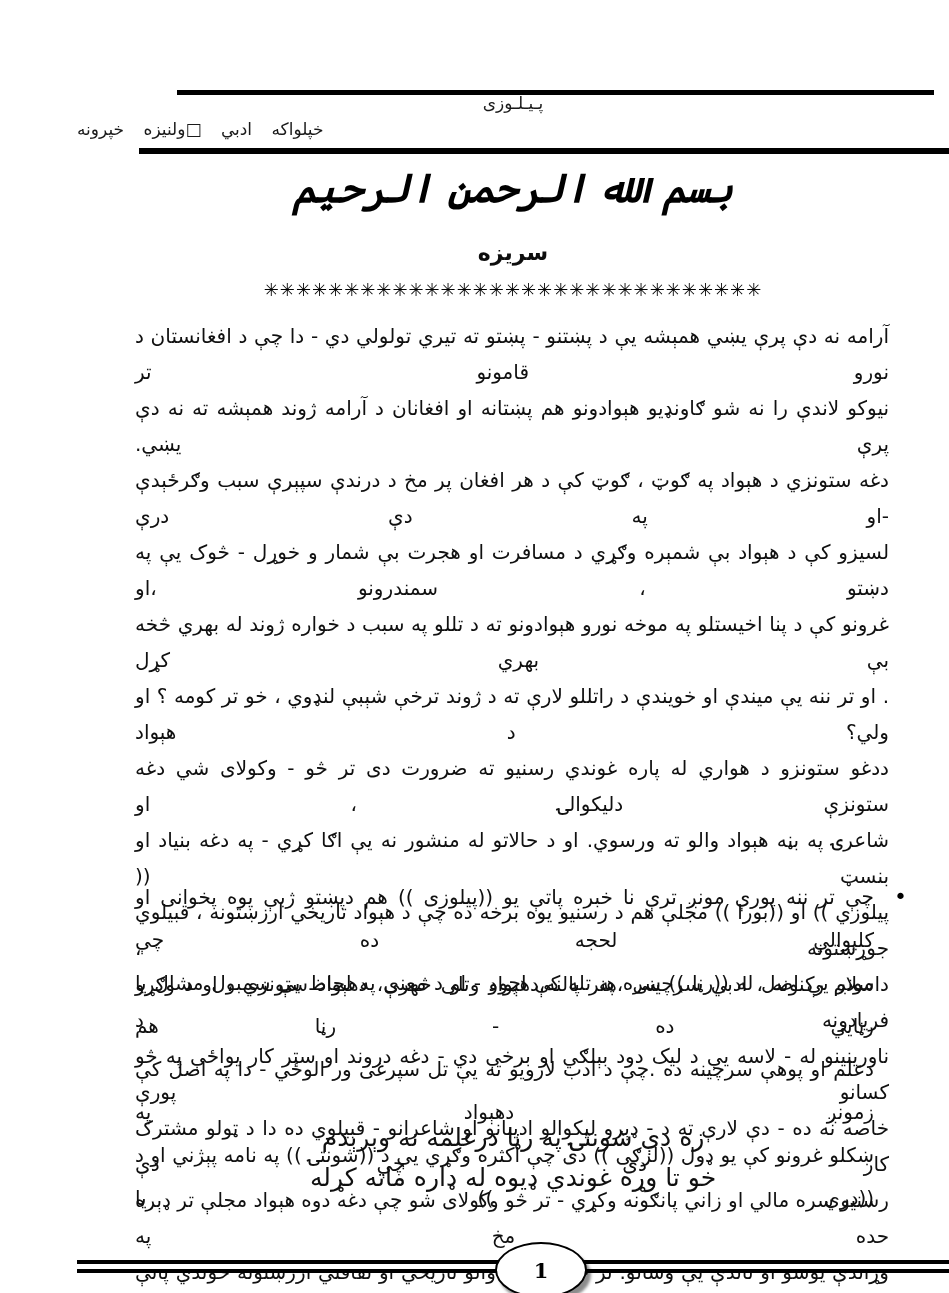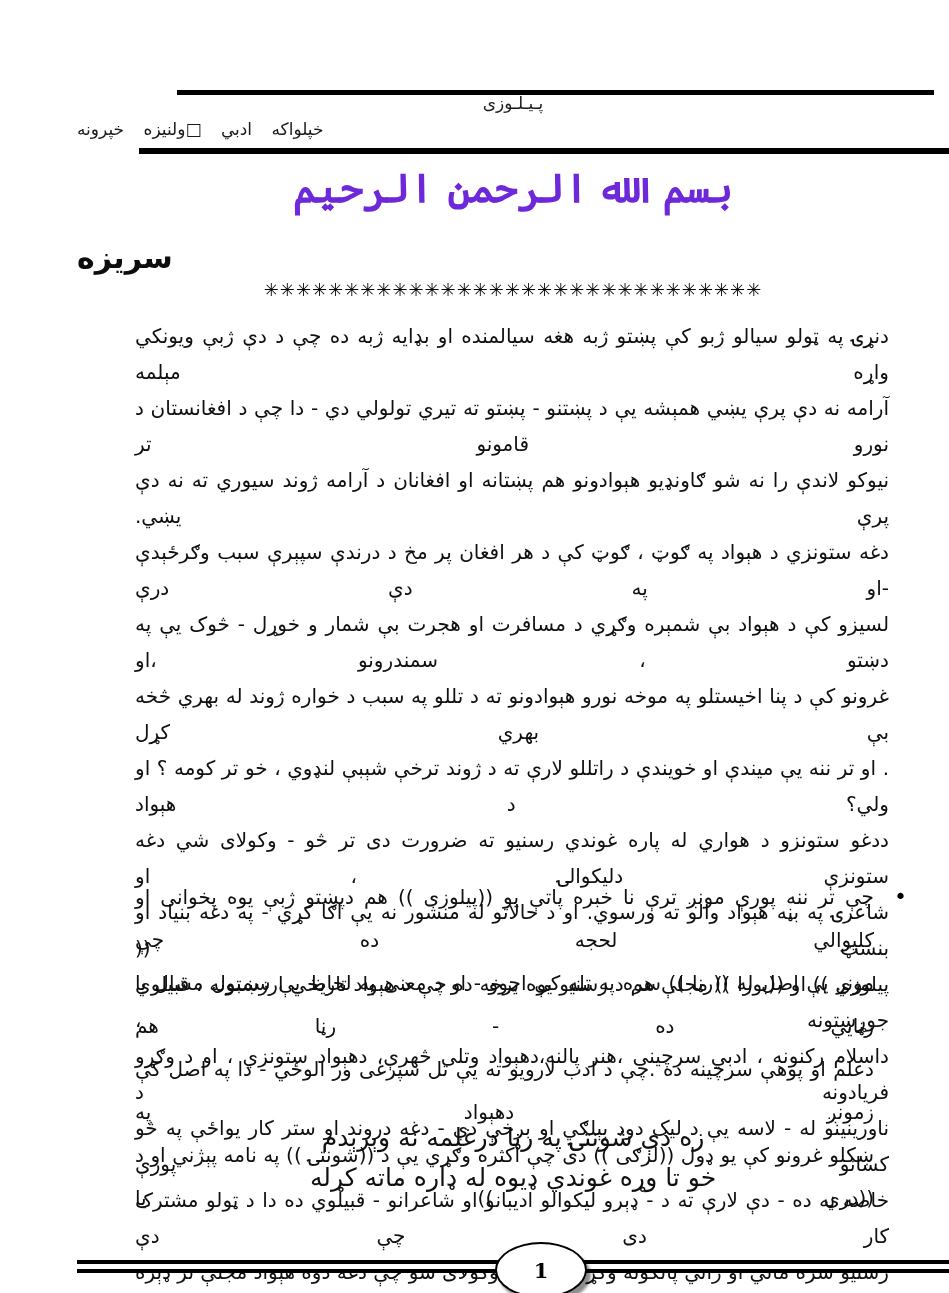--- a/index.html
+++ b/index.html
@@ -20,25 +20,25 @@
   }
   .masthead-subtitle{
     position:absolute;top:119px;left:0;width:100%;
     text-align:left;font-size:17px;letter-spacing:2px;word-spacing:14px;color:#1a1a1a;
   }
   .rule-bottom{position:absolute;top:148px;left:62px;width:828px;height:6px;background:#000;}
   
   .bismillah{
     position:absolute;top:164px;left:0;width:100%;
     text-align:center;font-family:"DejaVu Serif",serif;font-weight:bold;
-    font-size:40px;color:#6d28d9;
+    font-size:40px;color:#000000;font-style:italic;
   }
   .section-title{
     position:absolute;top:240px;left:0;width:100%;
-    text-align:left;font-weight:bold;font-size:30px;color:#0d0d0d;
+    text-align:center;font-weight:bold;font-size:22px;color:#0d0d0d;
   }
   .ornament-row{
     position:absolute;top:279px;left:0;width:100%;
     text-align:center;font-size:18px;letter-spacing:1px;color:#000;white-space:nowrap;
   }
   
   .intro{
     position:absolute;top:318px;right:60px;left:58px;
     font-size:20px;line-height:36px;color:#101010;
   }
@@ -79,23 +79,22 @@
   <div class="rule-top"></div>
   <div class="masthead-title">پـيـلـوزی</div>
   <div class="masthead-subtitle">خپلواکه ادبي □ولنيزه خپرونه</div>
   <div class="rule-bottom"></div>
 
   <div class="bismillah">بسم الله الرحمن الرحيم</div>
   <div class="section-title">سريزه</div>
   <div class="ornament-row">✳✳✳✳✳✳✳✳✳✳✳✳✳✳✳✳✳✳✳✳✳✳✳✳✳✳✳✳✳✳✳</div>
 
   <div class="intro">
-    <div class="jline">دنړۍ په ټولو سيالو ژبو کې پښتو ژبه هغه سيالمنده او بډايه ژبه ده چې د دې ژبې ويونکي واړه مېلمه</div>
     <div class="jline">آرامه نه دې پرې يښي همېشه يې د پښتنو - پښتو ته تيري تولولي دي - دا چې د افغانستان د نورو قامونو تر</div>
-    <div class="jline">نيوکو لاندې را نه شو ګاونډيو هېوادونو هم پښتانه او افغانان د آرامه ژوند سيوري ته نه دې پرې يښي.</div>
+    <div class="jline">نيوکو لاندې را نه شو ګاونډيو هېوادونو هم پښتانه او افغانان د آرامه ژوند همېشه ته نه دې پرې يښي.</div>
     <div class="jline">دغه ستونزي د هېواد په ګوټ ، ګوټ کې د هر افغان پر مخ د درندې سپېرې سبب وګرځېدې -او په دې درې</div>
     <div class="jline">لسيزو کې د هېواد بې شمېره وګړي د مسافرت او هجرت بې شمار و خوړل - څوک يې په دښتو ، سمندرونو ،او</div>
     <div class="jline">غرونو کې د پنا اخيستلو په موخه نورو هېوادونو ته د تللو په سبب د خواره ژوند له بهري څخه بې بهري کړل</div>
     <div class="jline">. او تر ننه يې ميندې او خويندې د راتللو لارې ته د ژوند ترخې شېبې لنډوي ، خو تر کومه ؟ او ولي؟ د هېواد</div>
     <div class="jline">ددغو ستونزو د هواري له پاره غوندي رسنيو ته ضرورت دی تر څو - وکولای شي دغه ستونزې دليکوالۍ ، او</div>
     <div class="jline">شاعرۍ په بڼه هېواد والو ته ورسوي. او د حالاتو له منشور نه يې اګا کړي - په دغه بنياد او بنسټ ((</div>
     <div class="jline">پيلوزي )) او ((بورا )) مجلې هم د رسنيو يوه برخه ده چې د هېواد تاريخي ارزښتونه ، قبيلوي جوړښتونه ،</div>
     <div class="jline">داسلام رکنونه ، ادبي سرچينی ،هنر پالنه،دهېواد وتلی څهرې، دهېواد ستونزي ، او د وګړو فريادونه د</div>
     <div class="jline">ناورينينو له - لاسه يې د ليک دود بېلګي او برخې دي - دغه دروند او ستر کار يواځې په څو کسانو پورې</div>
     <div class="jline">خاصه نه ده - دې لارې ته د - ډېرو ليکوالو اديبانو او شاعرانو - قبيلوي ده دا د ټولو مشترک کار دی چې دې</div>

